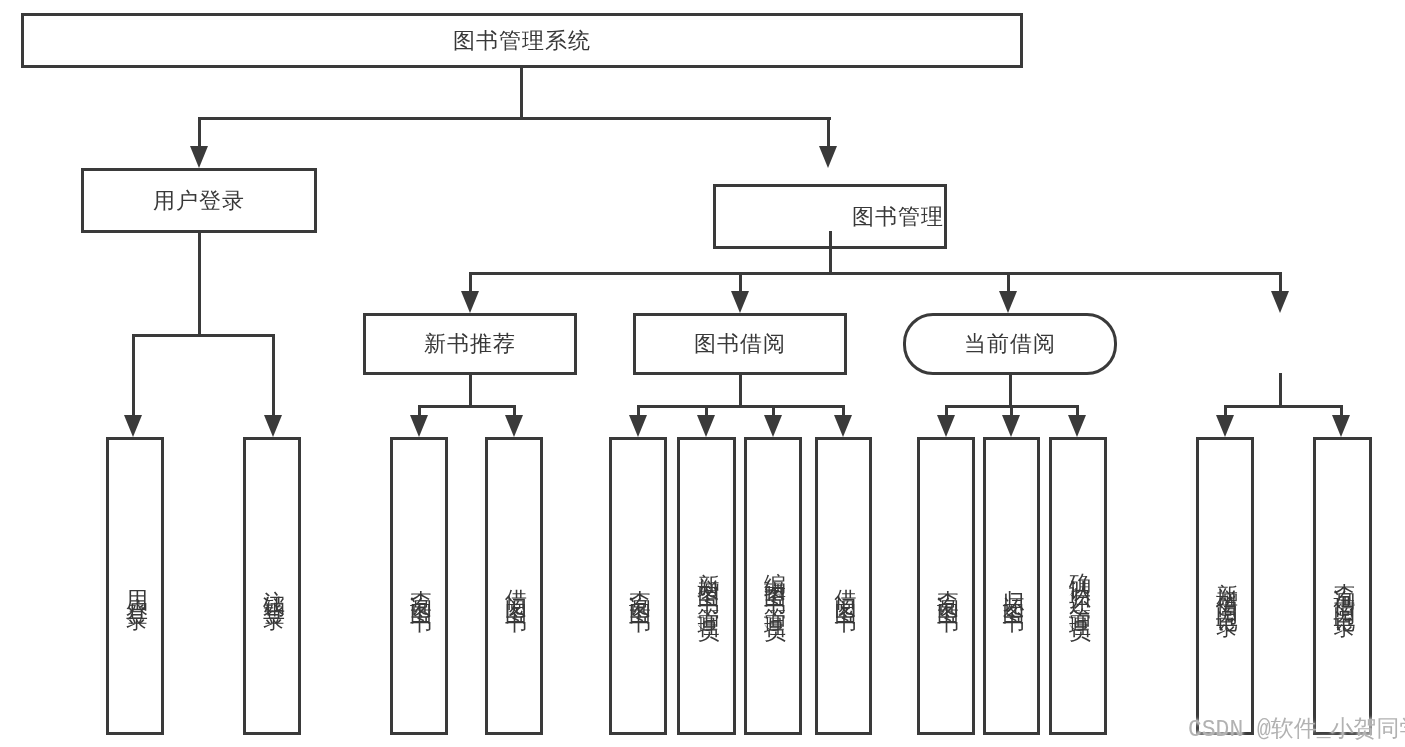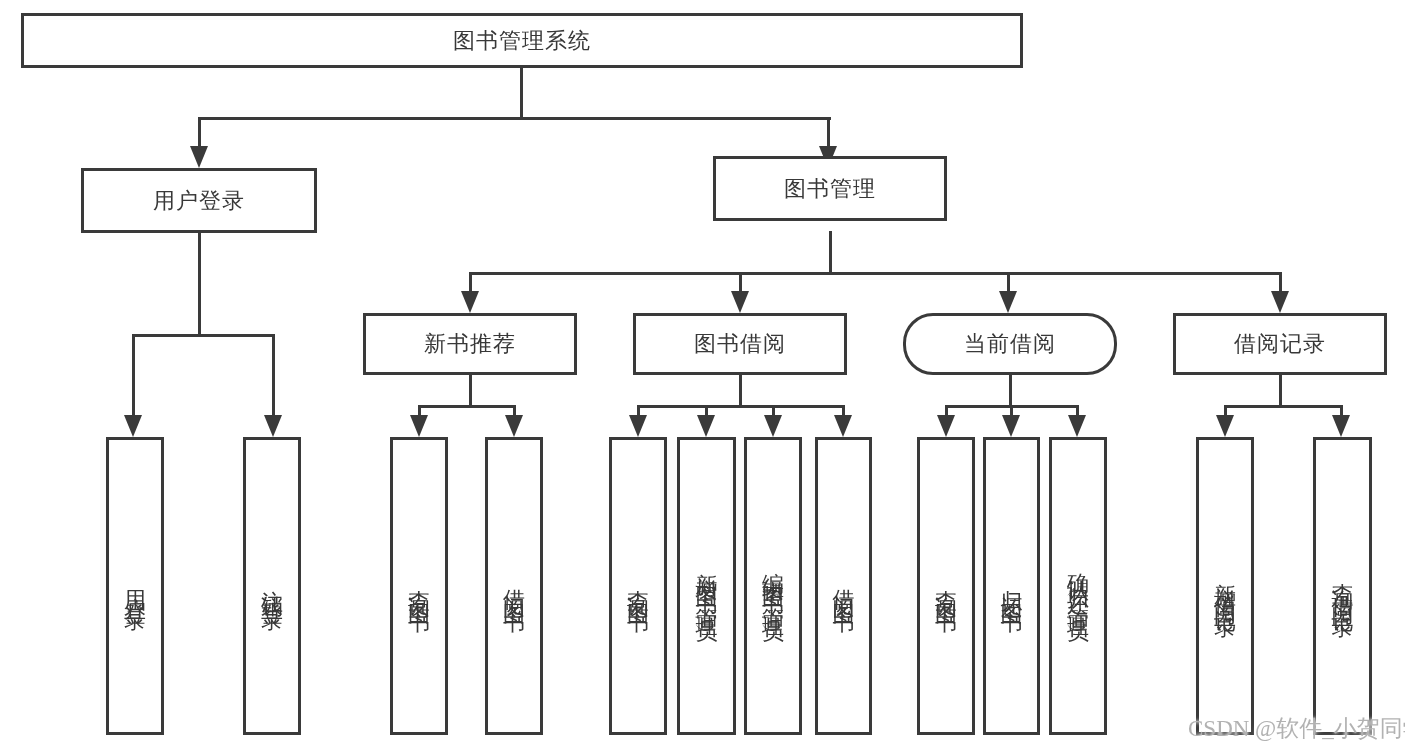--- a/index.html
+++ b/index.html
@@ -1,21 +1,21 @@
 <!DOCTYPE html>
 <html><head>
 <meta charset="utf-8">
 <style>
   html, body { margin: 0; padding: 0; background: #ffffff; }
   #canvas {
     position: relative;
     width: 1405px;
     height: 747px;
     background: #ffffff;
-    font-family: Liberation Serif, serif;
+    font-family: Liberation Mono, monospace;
     overflow: hidden;
   }
   .box {
     position: absolute;
     box-sizing: border-box;
     background: #ffffff;
     border: 3px solid #3a3a3a;
     display: flex;
     align-items: center;
     justify-content: center;
@@ -63,21 +63,21 @@
   <div class="vl" style="left:520px; top:66px; height:53px;"></div>
   <div class="hl" style="left:198px; top:117px; width:633px;"></div>
   <div class="vl" style="left:198px; top:117px; height:33px;"></div>
   <div class="ar" style="left:190px; top:146px;"></div>
   <div class="vl" style="left:827px; top:117px; height:33px;"></div>
   <div class="ar" style="left:819px; top:146px;"></div>
 
   <div class="box" style="left:81px; top:168px; width:236px; height:65px;">
     <span class="hlabel">用户登录</span>
   </div>
-  <div class="box" style="left:713px; top:156px; width:234px; height:65px;">
+  <div class="box" style="left:713px; top:184px; width:234px; height:65px;justify-content:flex-end;">
     <span class="hlabel">图书管理</span>
   </div>
 
   <div class="vl" style="left:198px; top:231px; height:106px;"></div>
   <div class="hl" style="left:132px; top:334px; width:143px;"></div>
   <div class="vl" style="left:132px; top:334px; height:83px;"></div>
   <div class="ar" style="left:124px; top:415px;"></div>
   <div class="vl" style="left:272px; top:334px; height:83px;"></div>
   <div class="ar" style="left:264px; top:415px;"></div>
 
@@ -93,23 +93,20 @@
   <div class="ar" style="left:1271px; top:291px;"></div>
 
   <div class="box" style="left:633px; top:313px; width:214px; height:62px;">
     <span class="hlabel">图书借阅</span>
   </div>
   <div class="box" style="left:363px; top:313px; width:214px; height:62px;">
     <span class="hlabel">新书推荐</span>
   </div>
   <div class="box" style="left:903px; top:313px; width:214px; height:62px;border-radius:30px;">
     <span class="hlabel">当前借阅</span>
-  </div>
-  <div class="box" style="left:1173px; top:313px; width:214px; height:62px;">
-    <span class="hlabel">借阅记录</span>
   </div>
 
   <div class="vl" style="left:469px; top:373px; height:34px;"></div>
   <div class="hl" style="left:418px; top:405px; width:98px;"></div>
   <div class="vl" style="left:418px; top:405px; height:12px;"></div>
   <div class="ar" style="left:410px; top:415px;"></div>
   <div class="vl" style="left:513px; top:405px; height:12px;"></div>
   <div class="ar" style="left:505px; top:415px;"></div>
 
   <div class="vl" style="left:739px; top:373px; height:34px;"></div>

